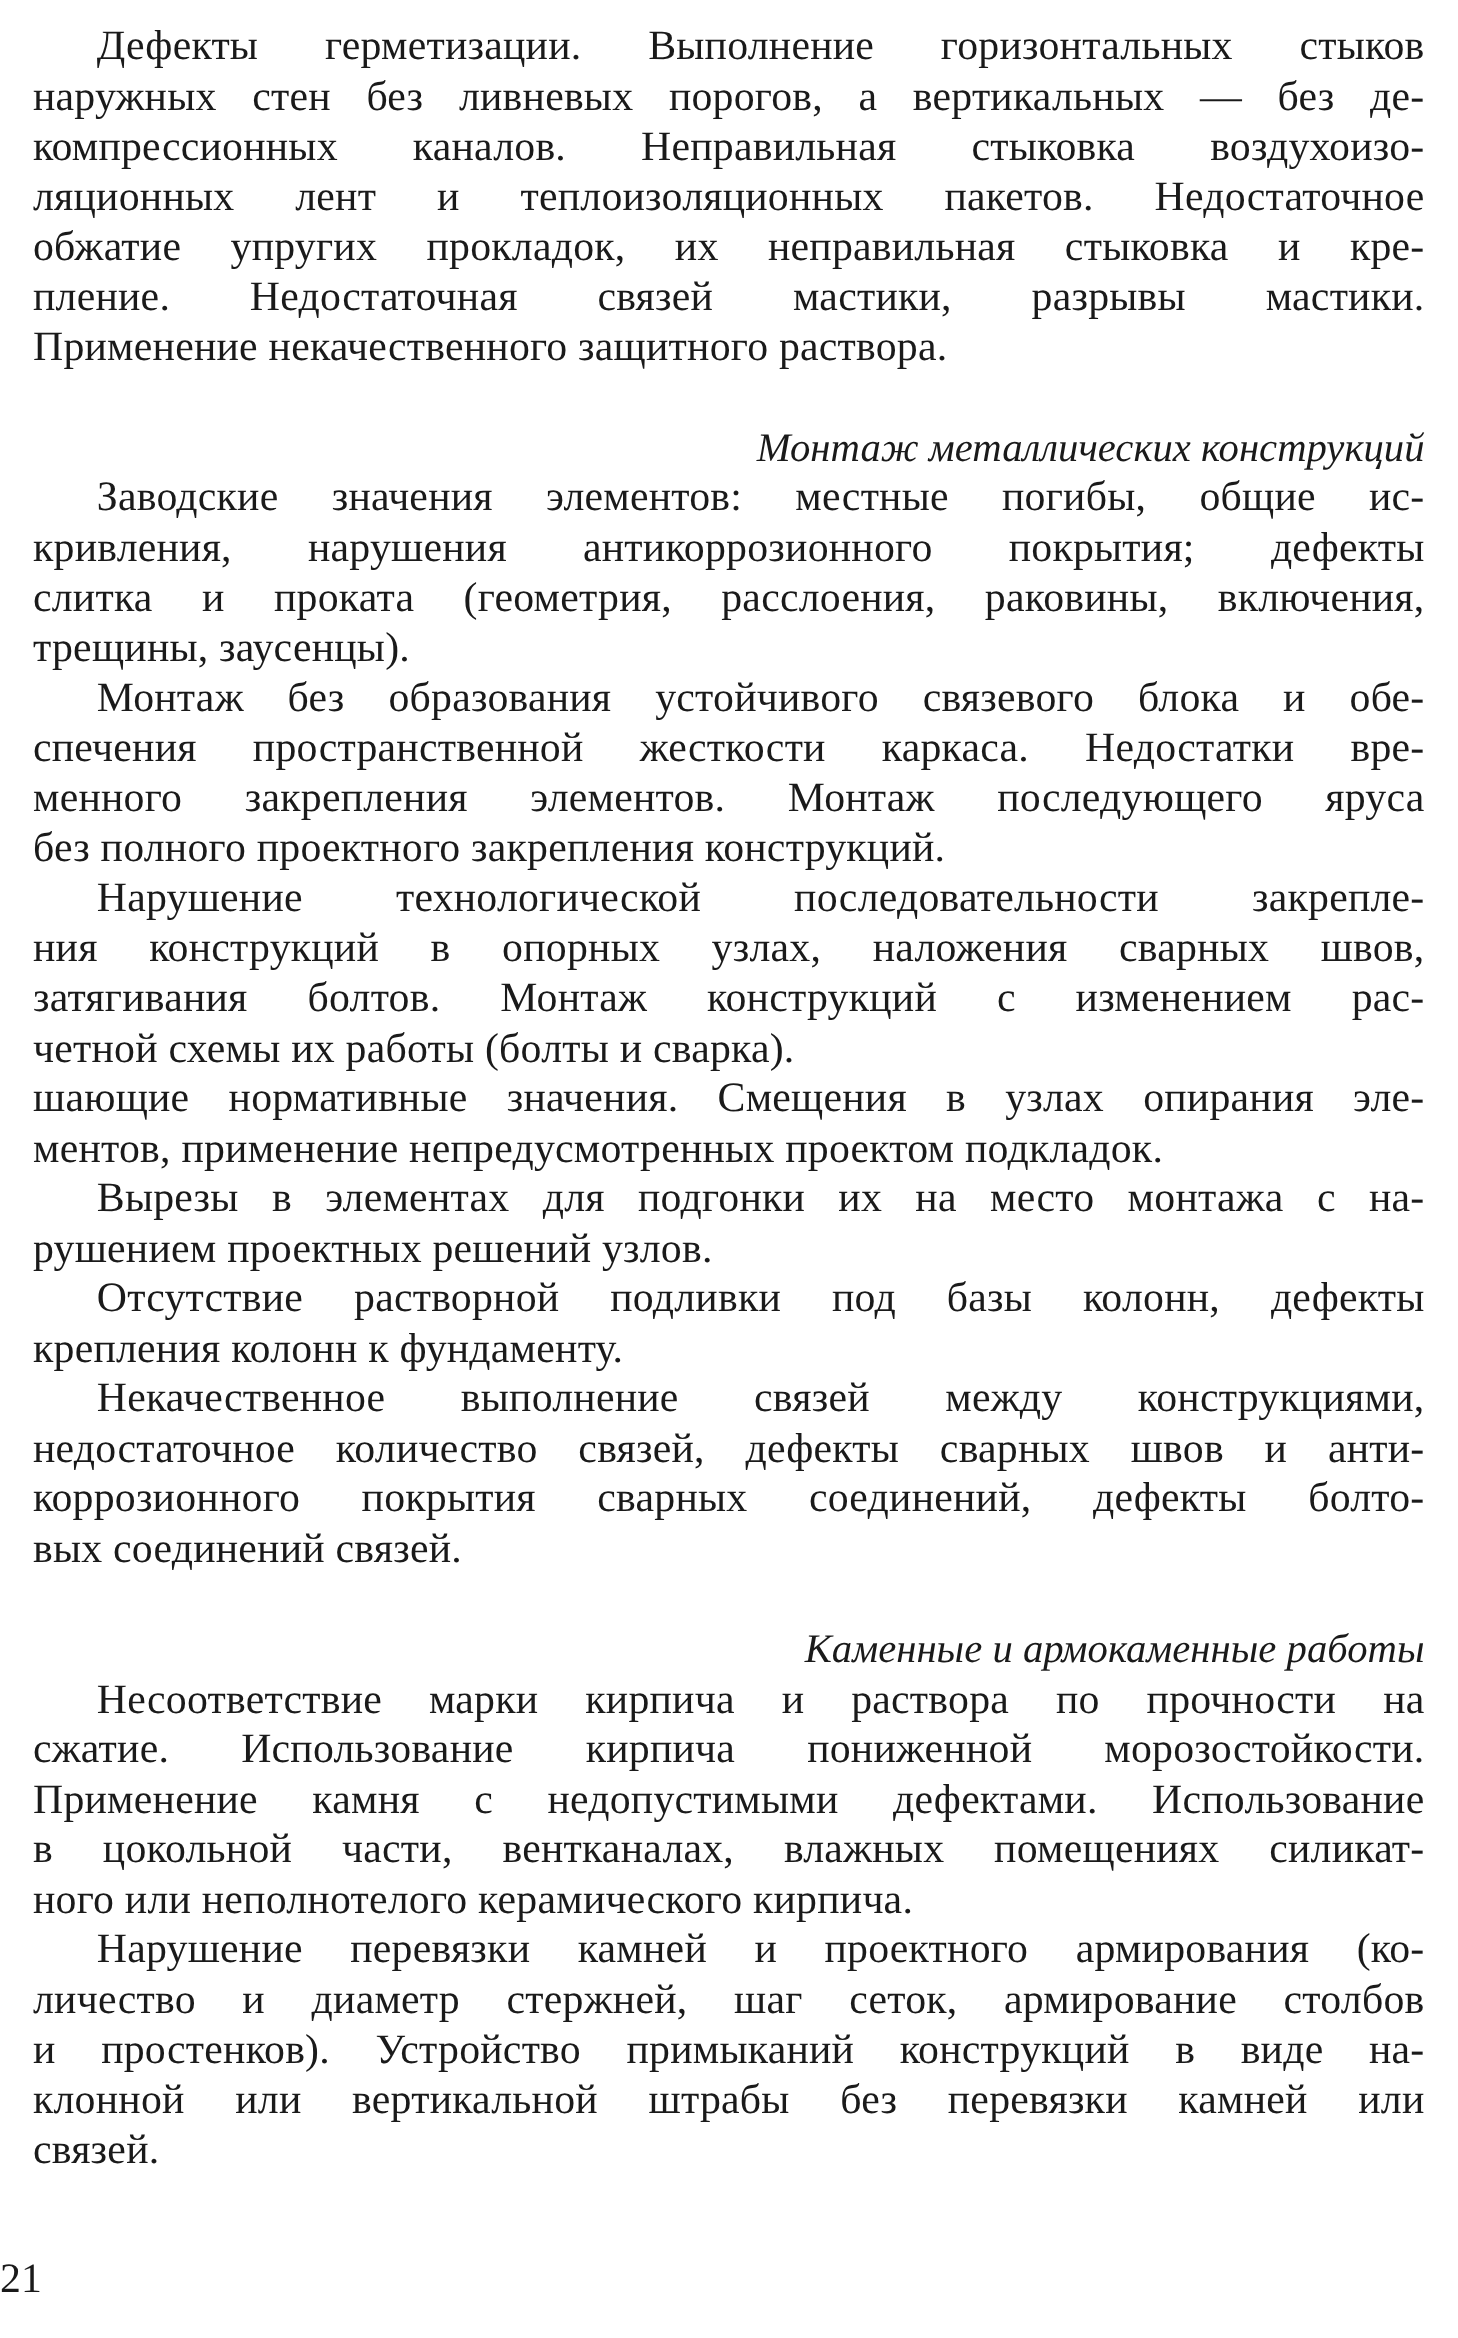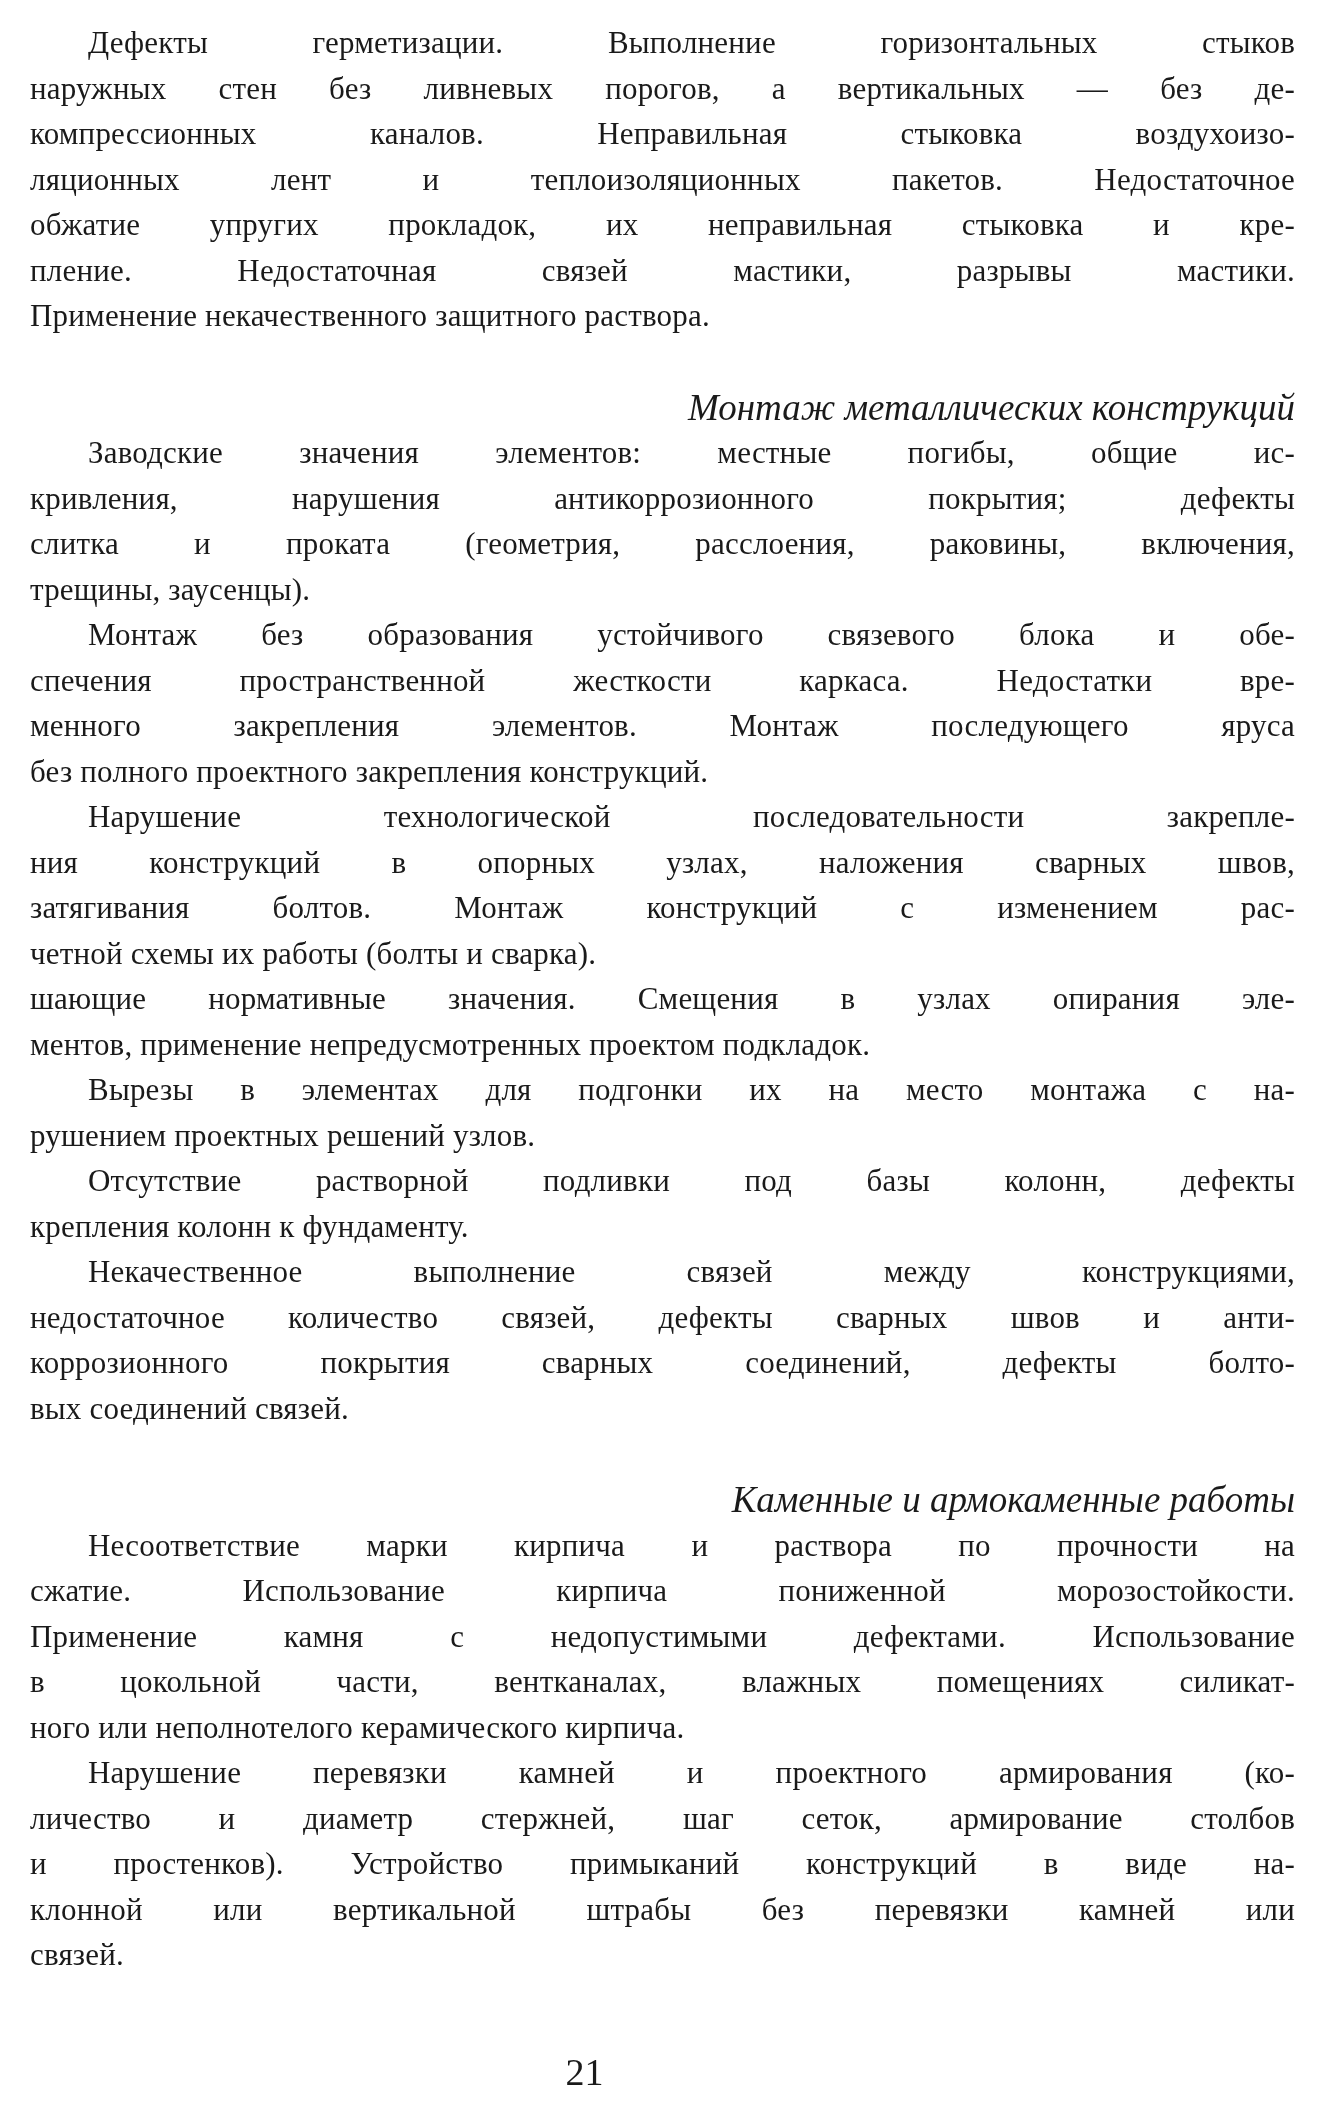--- a/index.html
+++ b/index.html
@@ -18,21 +18,21 @@
     .page {
       position: absolute;
       left: 30px;
       top: 20px;
       width: 1265px;
     }
     .line {
       display: block;
       height: 45.5px;
       line-height: 45.5px;
-      font-size: 31px;
+      font-size: 38px;
       text-align: justify;
       text-align-last: justify;
       white-space: nowrap;
       letter-spacing: 0.2px;
     }
     .line.last {
       text-align-last: left;
     }
     .line.indent {
       padding-left: 58px;
@@ -48,21 +48,20 @@
     }
     .gap {
       display: block;
       height: 46px;
     }
     .page-number {
       position: absolute;
       top: 2050px;
       left: 0;
       width: 1169px;
-      text-align: center;
       font-size: 38px;
       line-height: 45px;
     }
   </style>
 </head>
 <body>
 
 <div class="page">
 
   <div>

